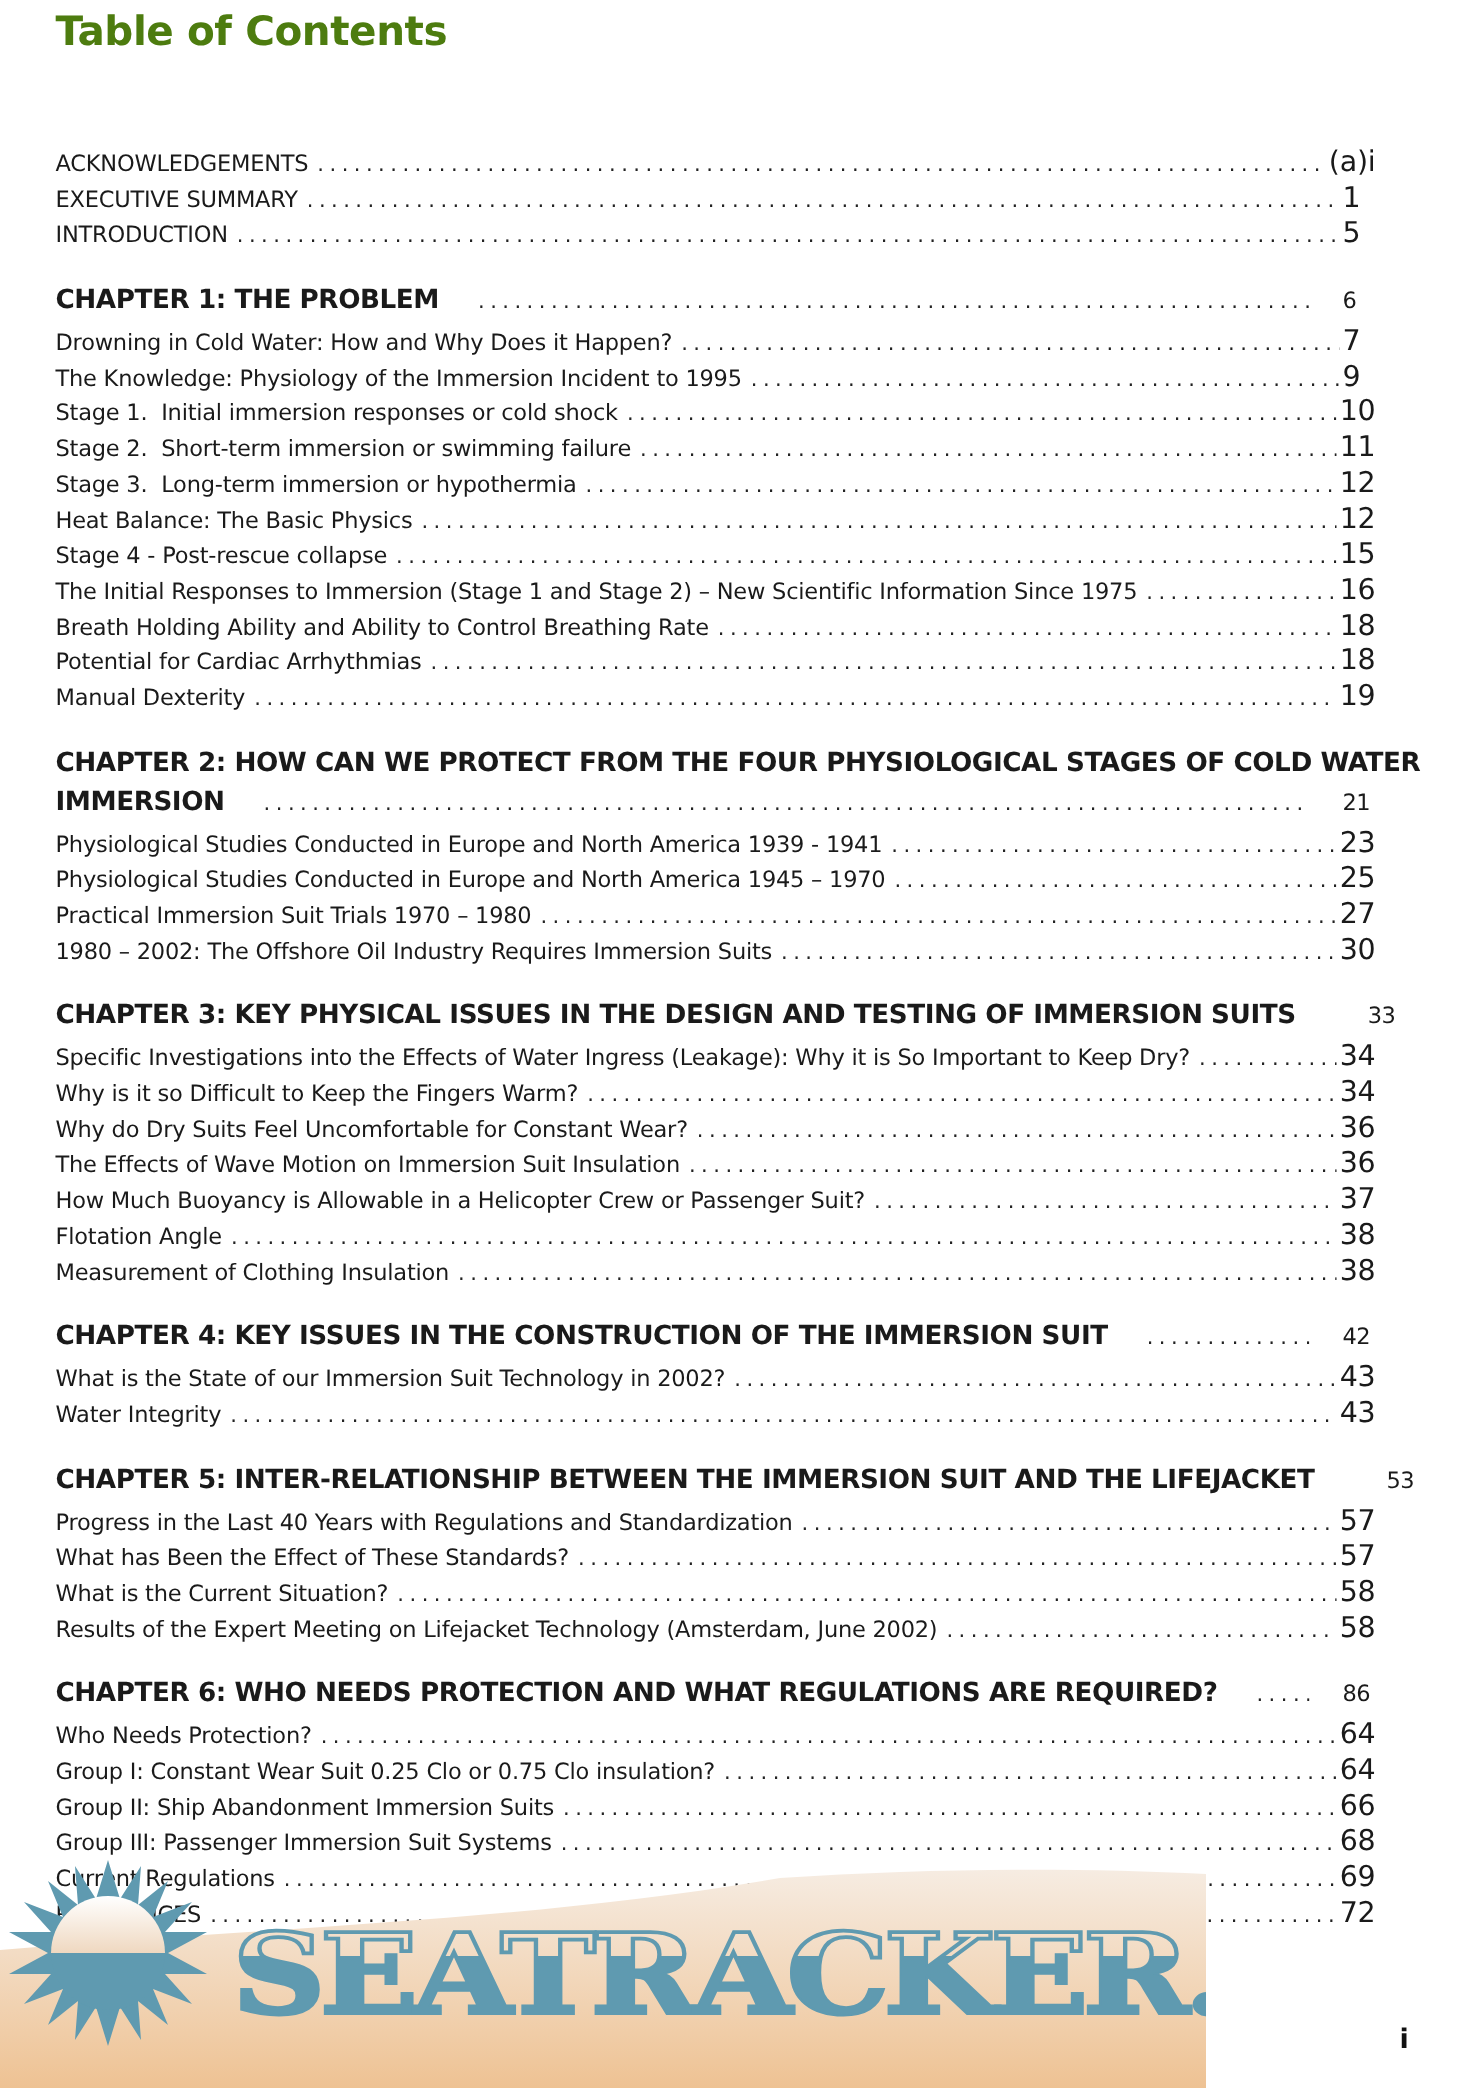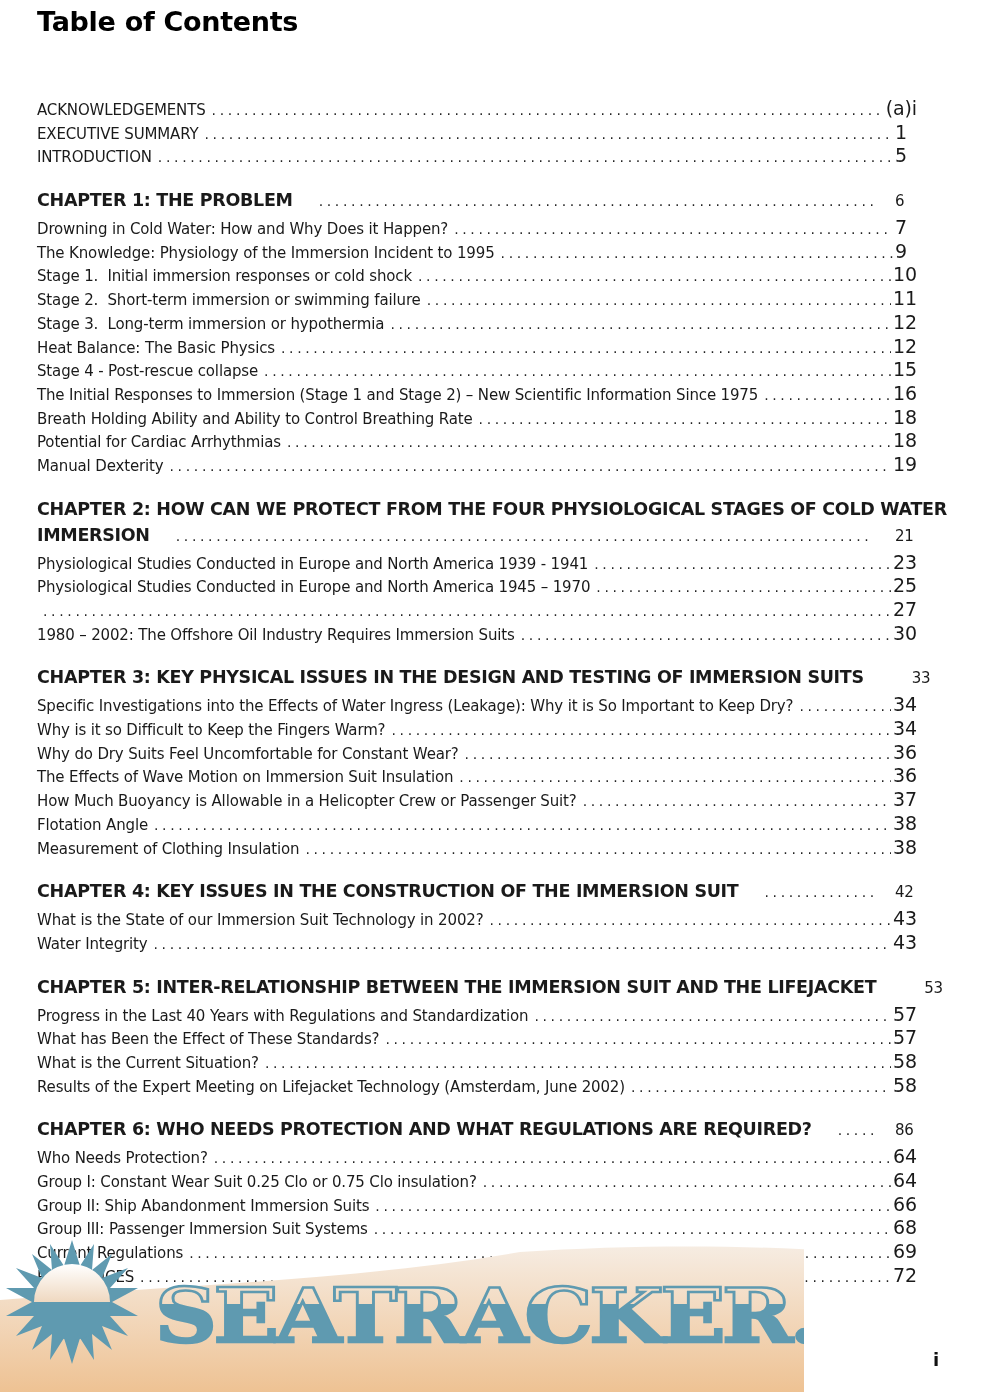--- a/index.html
+++ b/index.html
@@ -6,21 +6,21 @@
   body {
     width: 984px; height: 1392px; position: relative; overflow: hidden;
     background: #ffffff;
     font-family: "DejaVu Sans", sans-serif;
     color: #1a1a1a;
   }
   .title {
     position: absolute; left: 37px; top: 6px;
     font-family: "DejaVu Sans", sans-serif;
     font-weight: bold; font-size: 27px; letter-spacing: -0.3px;
-    color: #000000;
+    color: #4d7c0f;
   }
   .toc { position: absolute; left: 37px; top: 56px; width: 880px; margin-top: 41px; }
   .row {
     display: flex; align-items: baseline; height: 23.7px;
     font-size: 15px; white-space: nowrap; letter-spacing: -0.15px;
   }
   .row.chapter { font-weight: bold; font-size: 17.5px; height: 26px; letter-spacing: -0.3px; gap: 20px; }
   .row .label { flex: 0 0 auto; }
   .row .leader {
     flex: 1 1 auto; overflow: hidden; margin: 0 2px 0 6px;
@@ -141,20 +141,21 @@
       <span class="label">Physiological Studies Conducted in Europe and North America 1939 - 1941</span>
       <span class="leader"></span>
       <span class="page">23</span>
     </div>
   <div class="row">
       <span class="label">Physiological Studies Conducted in Europe and North America 1945 – 1970</span>
       <span class="leader"></span>
       <span class="page">25</span>
     </div>
   <div class="row">
+      <span class="label">Practical Immersion Suit Trials 1970 – 1980</span>
       <span class="leader"></span>
       <span class="page">27</span>
     </div>
   <div class="row">
       <span class="label">1980 – 2002: The Offshore Oil Industry Requires Immersion Suits</span>
       <span class="leader"></span>
       <span class="page">30</span>
     </div>
 
   <div class="gap"></div>

